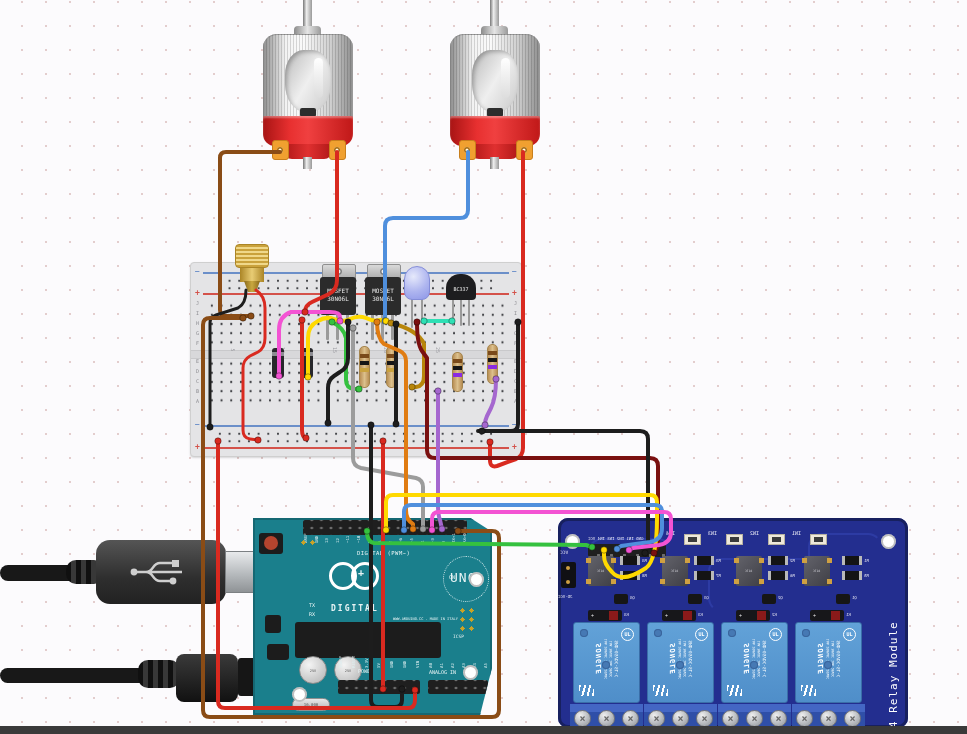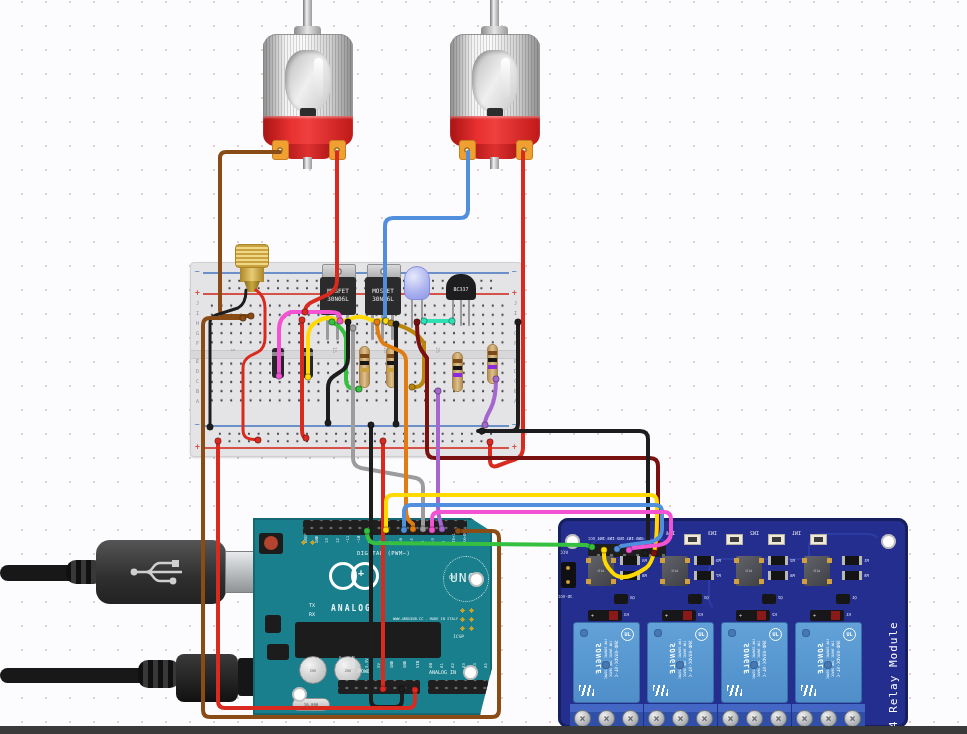--- a/index.html
+++ b/index.html
@@ -302,21 +302,21 @@
     <div class="wtxt" style="left:104px;top:32px;font-size:5.5px;letter-spacing:.5px;">DIGITAL (PWM~)</div>
     <div class="chip" style="left:6px;top:15px;width:24px;height:21px;"></div>
     <div class="abs" style="left:11px;top:18px;width:14px;height:14px;border-radius:50%;background:#b5442e;"></div>
     <div class="icspdots" style="left:44px;top:18px;width:19px;height:12px;"></div>
 
     <div class="abs" style="left:76px;top:44px;width:22px;height:22px;border:3px solid #fff;border-radius:50%;"></div>
     <div class="abs" style="left:98px;top:44px;width:22px;height:22px;border:3px solid #fff;border-radius:50%;"></div>
     <div class="wtxt" style="left:105px;top:49px;font-size:10px;font-weight:bold;">+</div>
     <div class="abs" style="left:190px;top:38px;width:44px;height:44px;border:1.5px dotted #cfe6e9;border-radius:50%;"></div>
     <div class="wtxt" style="left:197px;top:52px;font-size:13px;letter-spacing:1px;">UNO</div>
-    <div class="wtxt" style="left:78px;top:86px;font-size:8px;font-weight:bold;letter-spacing:2px;">ANALOG</div>
+    <div class="wtxt" style="left:78px;top:86px;font-size:8px;font-weight:bold;letter-spacing:2px;">DIGITAL</div>
     <div class="wtxt tiny" style="left:56px;top:84px;">TX</div>
     <div class="wtxt tiny" style="left:56px;top:93px;">RX</div>
     <div class="wtxt tiny" style="left:196px;top:56px;">ON</div>
     <div class="icspdots" style="left:203px;top:86px;width:19px;height:28px;"></div>
     <div class="wtxt" style="left:200px;top:116px;font-size:4.5px;">ICSP</div>
     <div class="wtxt" style="left:140px;top:99px;font-size:3.6px;">WWW.ARDUINO.CC - MADE IN ITALY</div>
     <div class="chip" style="left:12px;top:97px;width:16px;height:18px;"></div>
     <div class="chip" style="left:14px;top:126px;width:22px;height:16px;"></div>
     <div class="chip" style="left:42px;top:104px;width:146px;height:36px;"></div>
     <div class="cap" style="left:46px;top:138px;">25V</div>

